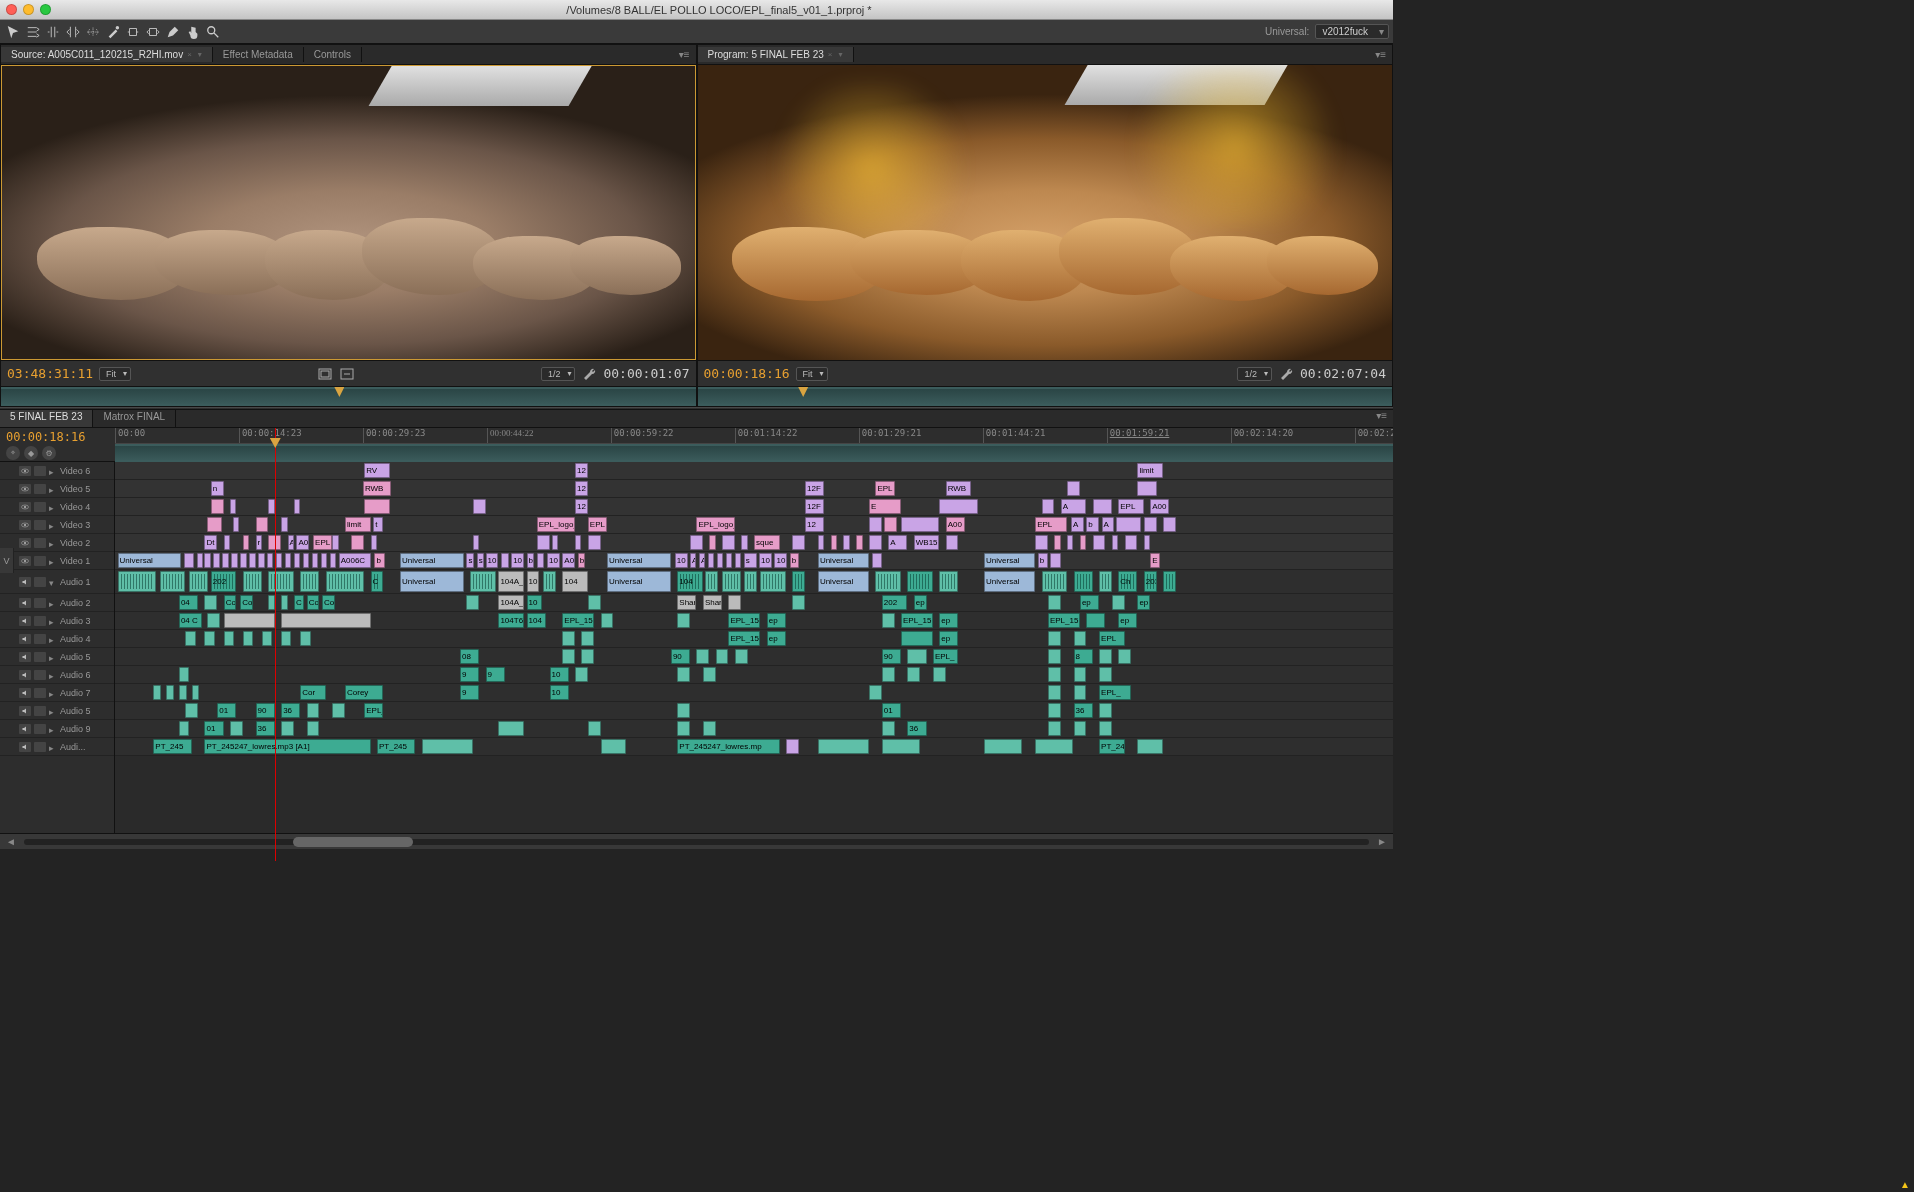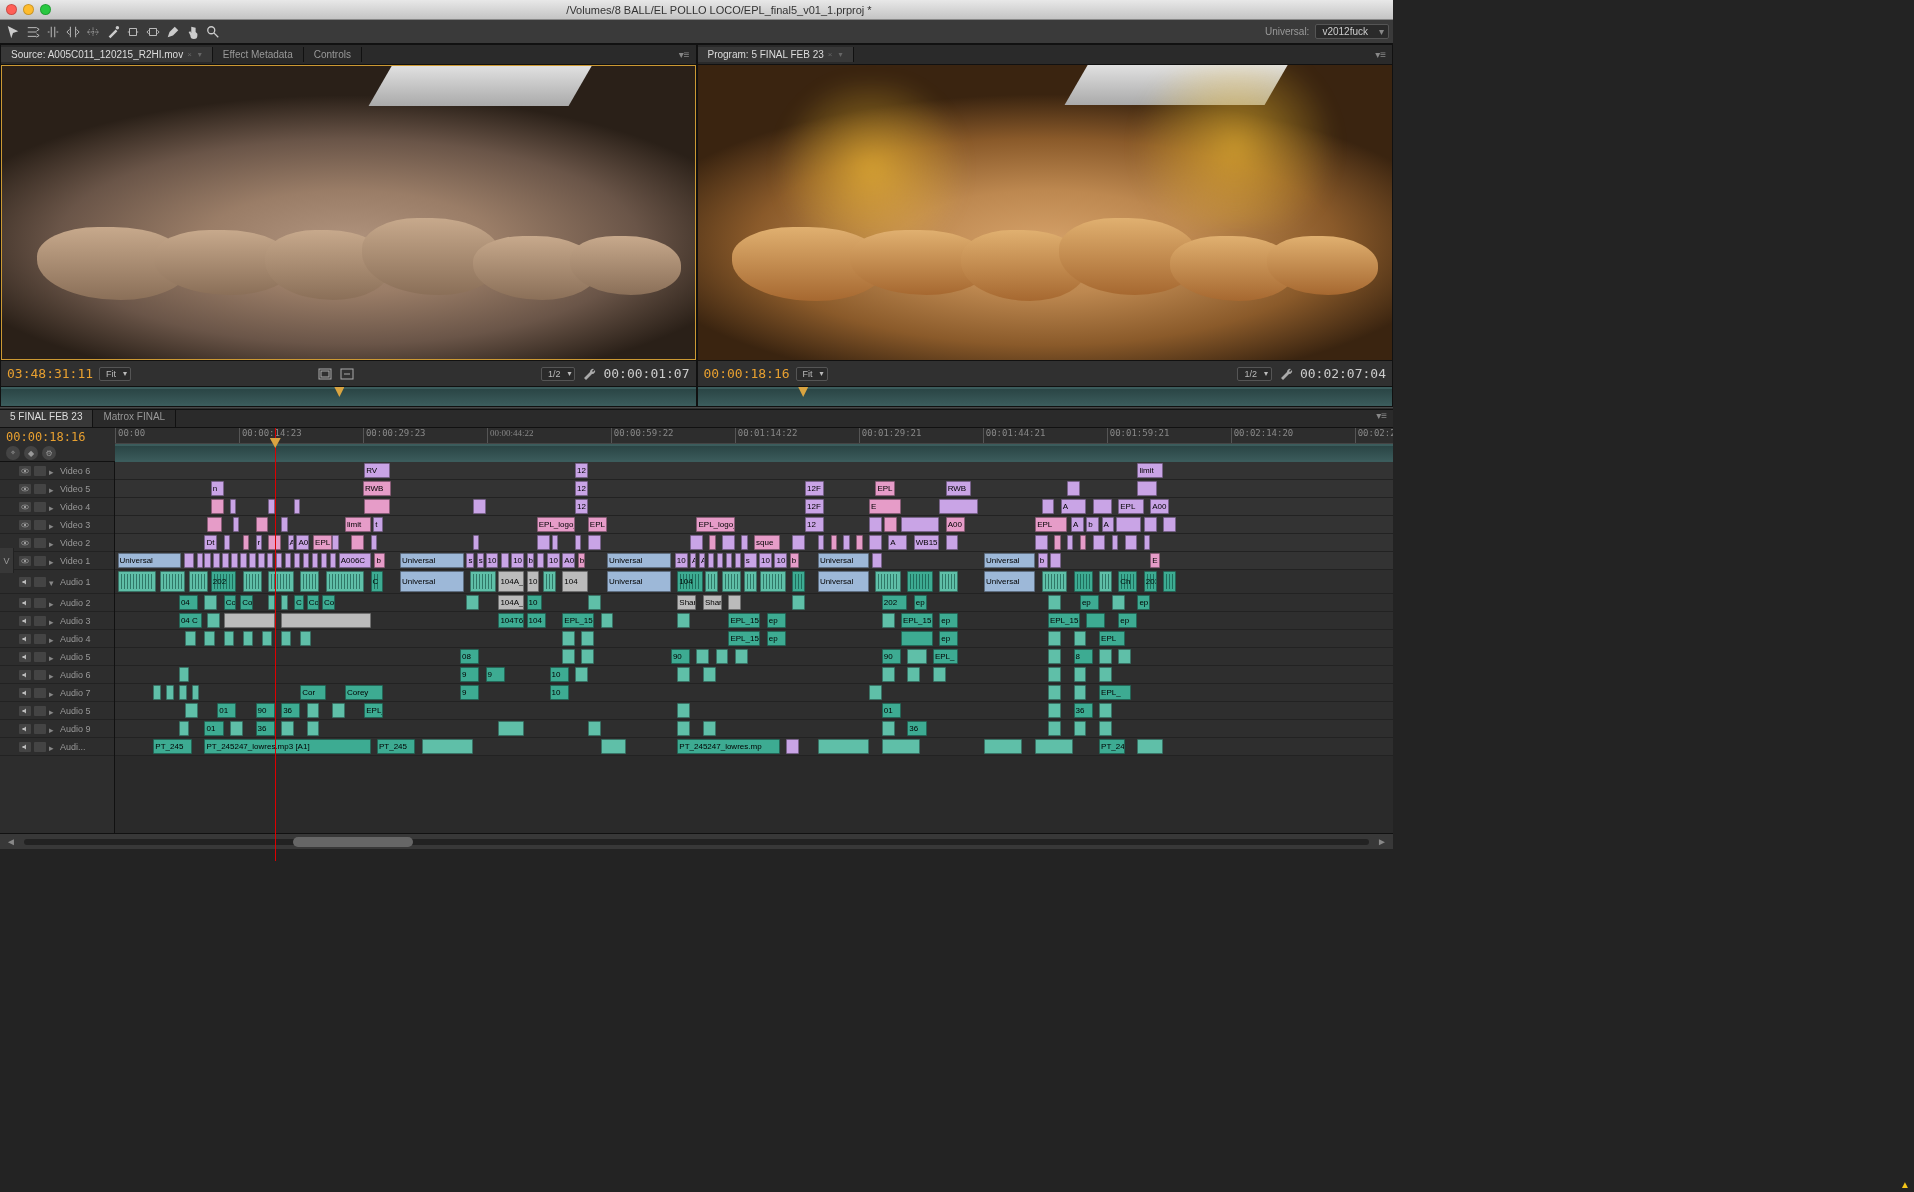--- a/index.html
+++ b/index.html
@@ -294,21 +294,21 @@
     <div class="tl-ruler-wrap">
       <div class="tl-ruler" id="ruler">
           <div class="ruler-tick" style="left: 0%;">00:00</div>
           <div class="ruler-tick" style="left: 9.7%;">00:00:14:23</div>
           <div class="ruler-tick" style="left: 19.4%;">00:00:29:23</div>
           <div class="ruler-tick" style="left: 29.1%; font-family: Liberation Serif, serif;">00:00:44:22</div>
           <div class="ruler-tick" style="left: 38.8%;">00:00:59:22</div>
           <div class="ruler-tick" style="left: 48.5%;">00:01:14:22</div>
           <div class="ruler-tick" style="left: 58.2%;">00:01:29:21</div>
           <div class="ruler-tick" style="left: 67.9%;">00:01:44:21</div>
-          <div class="ruler-tick" style="left: 77.6%;">00:01:59:21</div>
+          <div class="ruler-tick" style="left: 77.6%; text-decoration: underline;">00:01:59:21</div>
           <div class="ruler-tick" style="left: 87.3%;">00:02:14:20</div>
           <div class="ruler-tick" style="left: 97%;">00:02:29:20</div>
         </div>
       <div class="tl-scrubbar"></div>
       <div class="playhead" style="left:12.5%">
           <div class="playhead-head"></div>
         </div>
     </div>
   </div>
 

